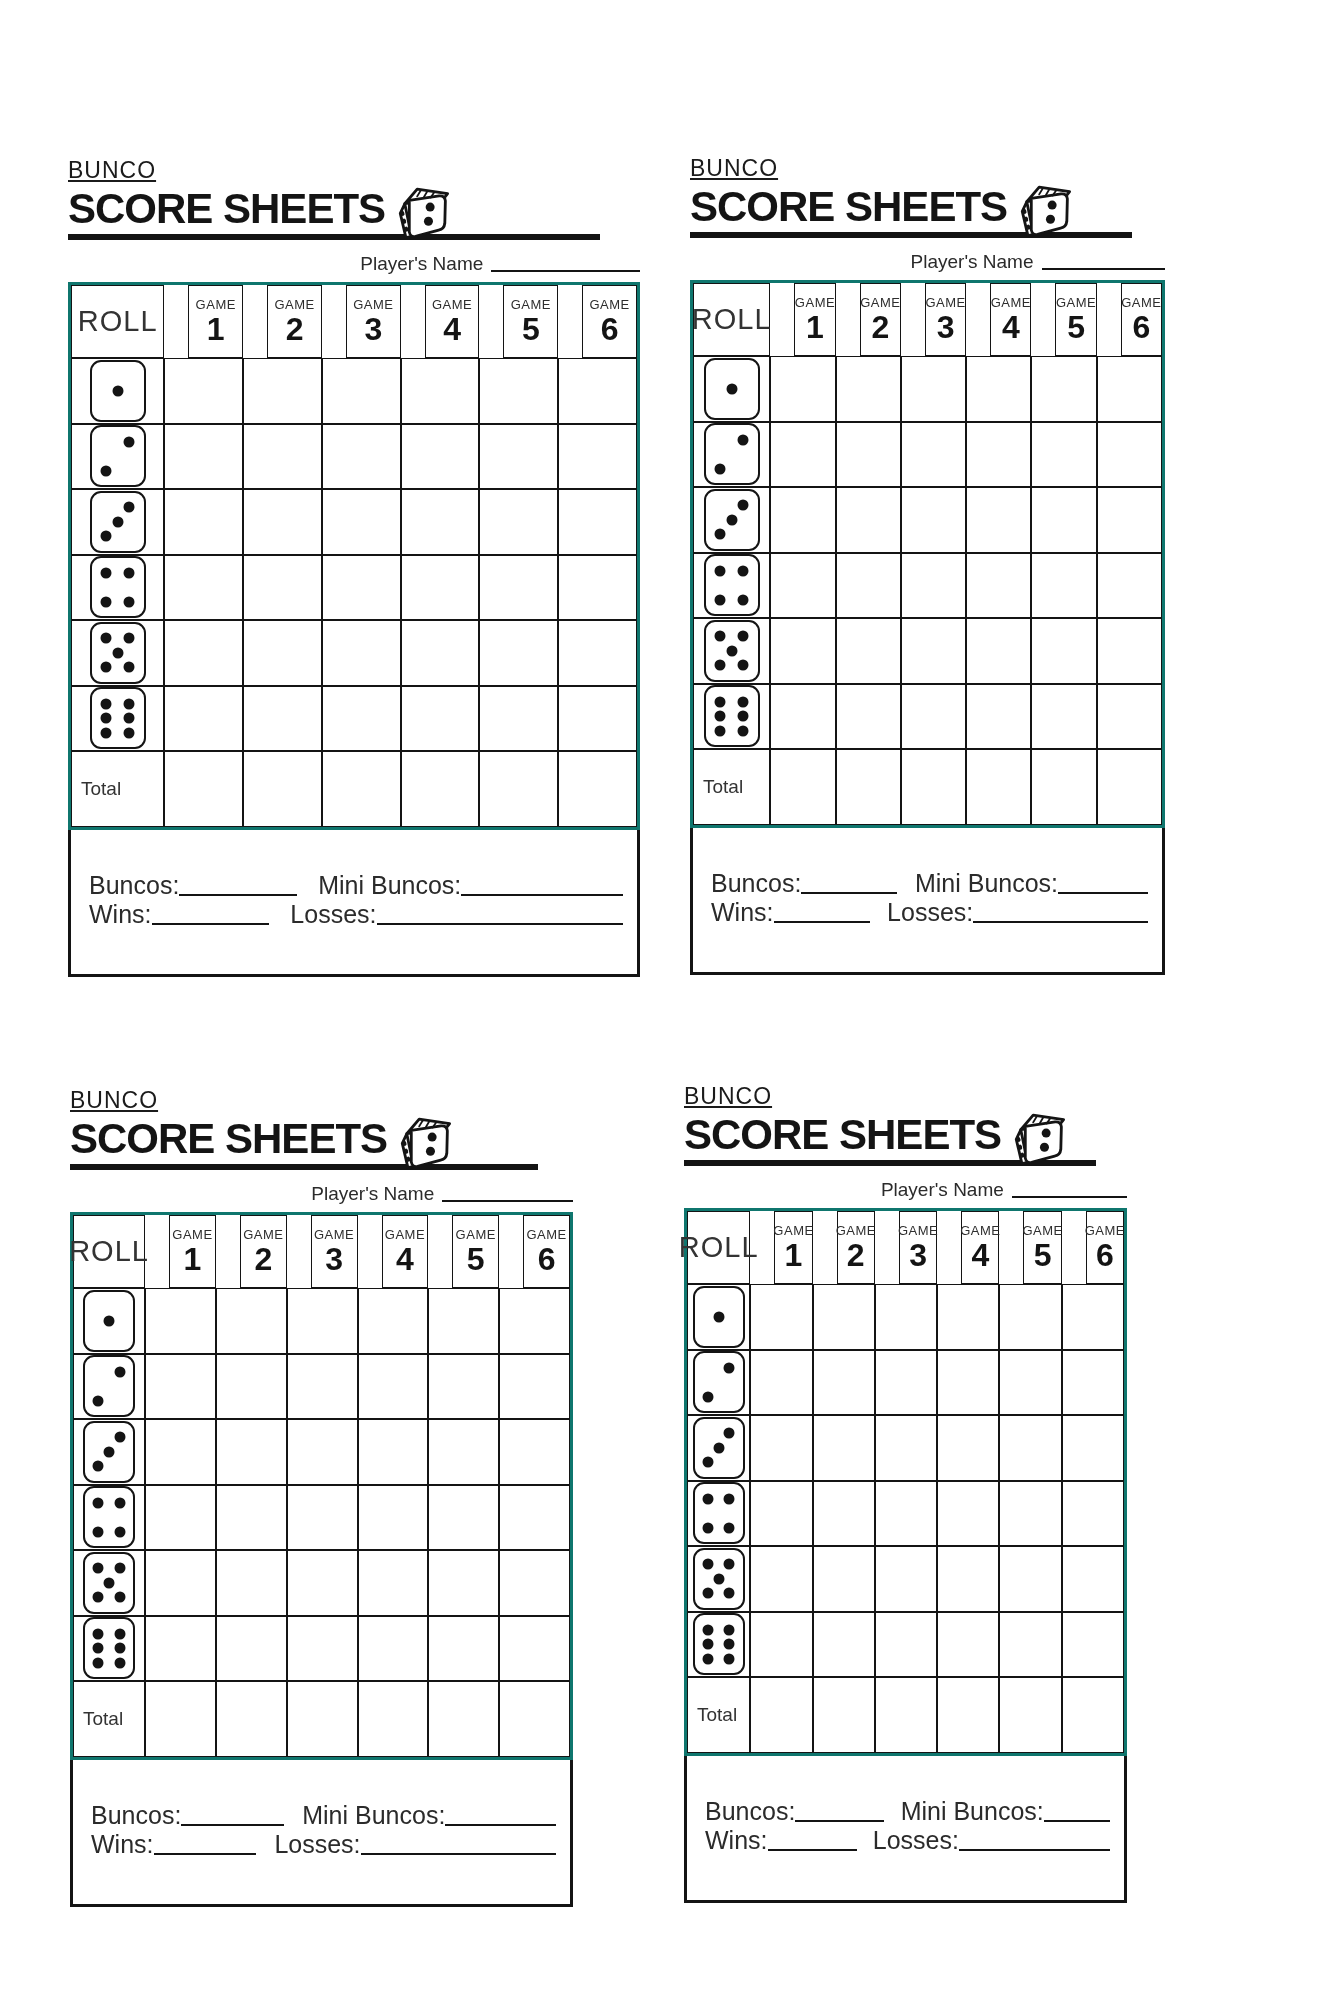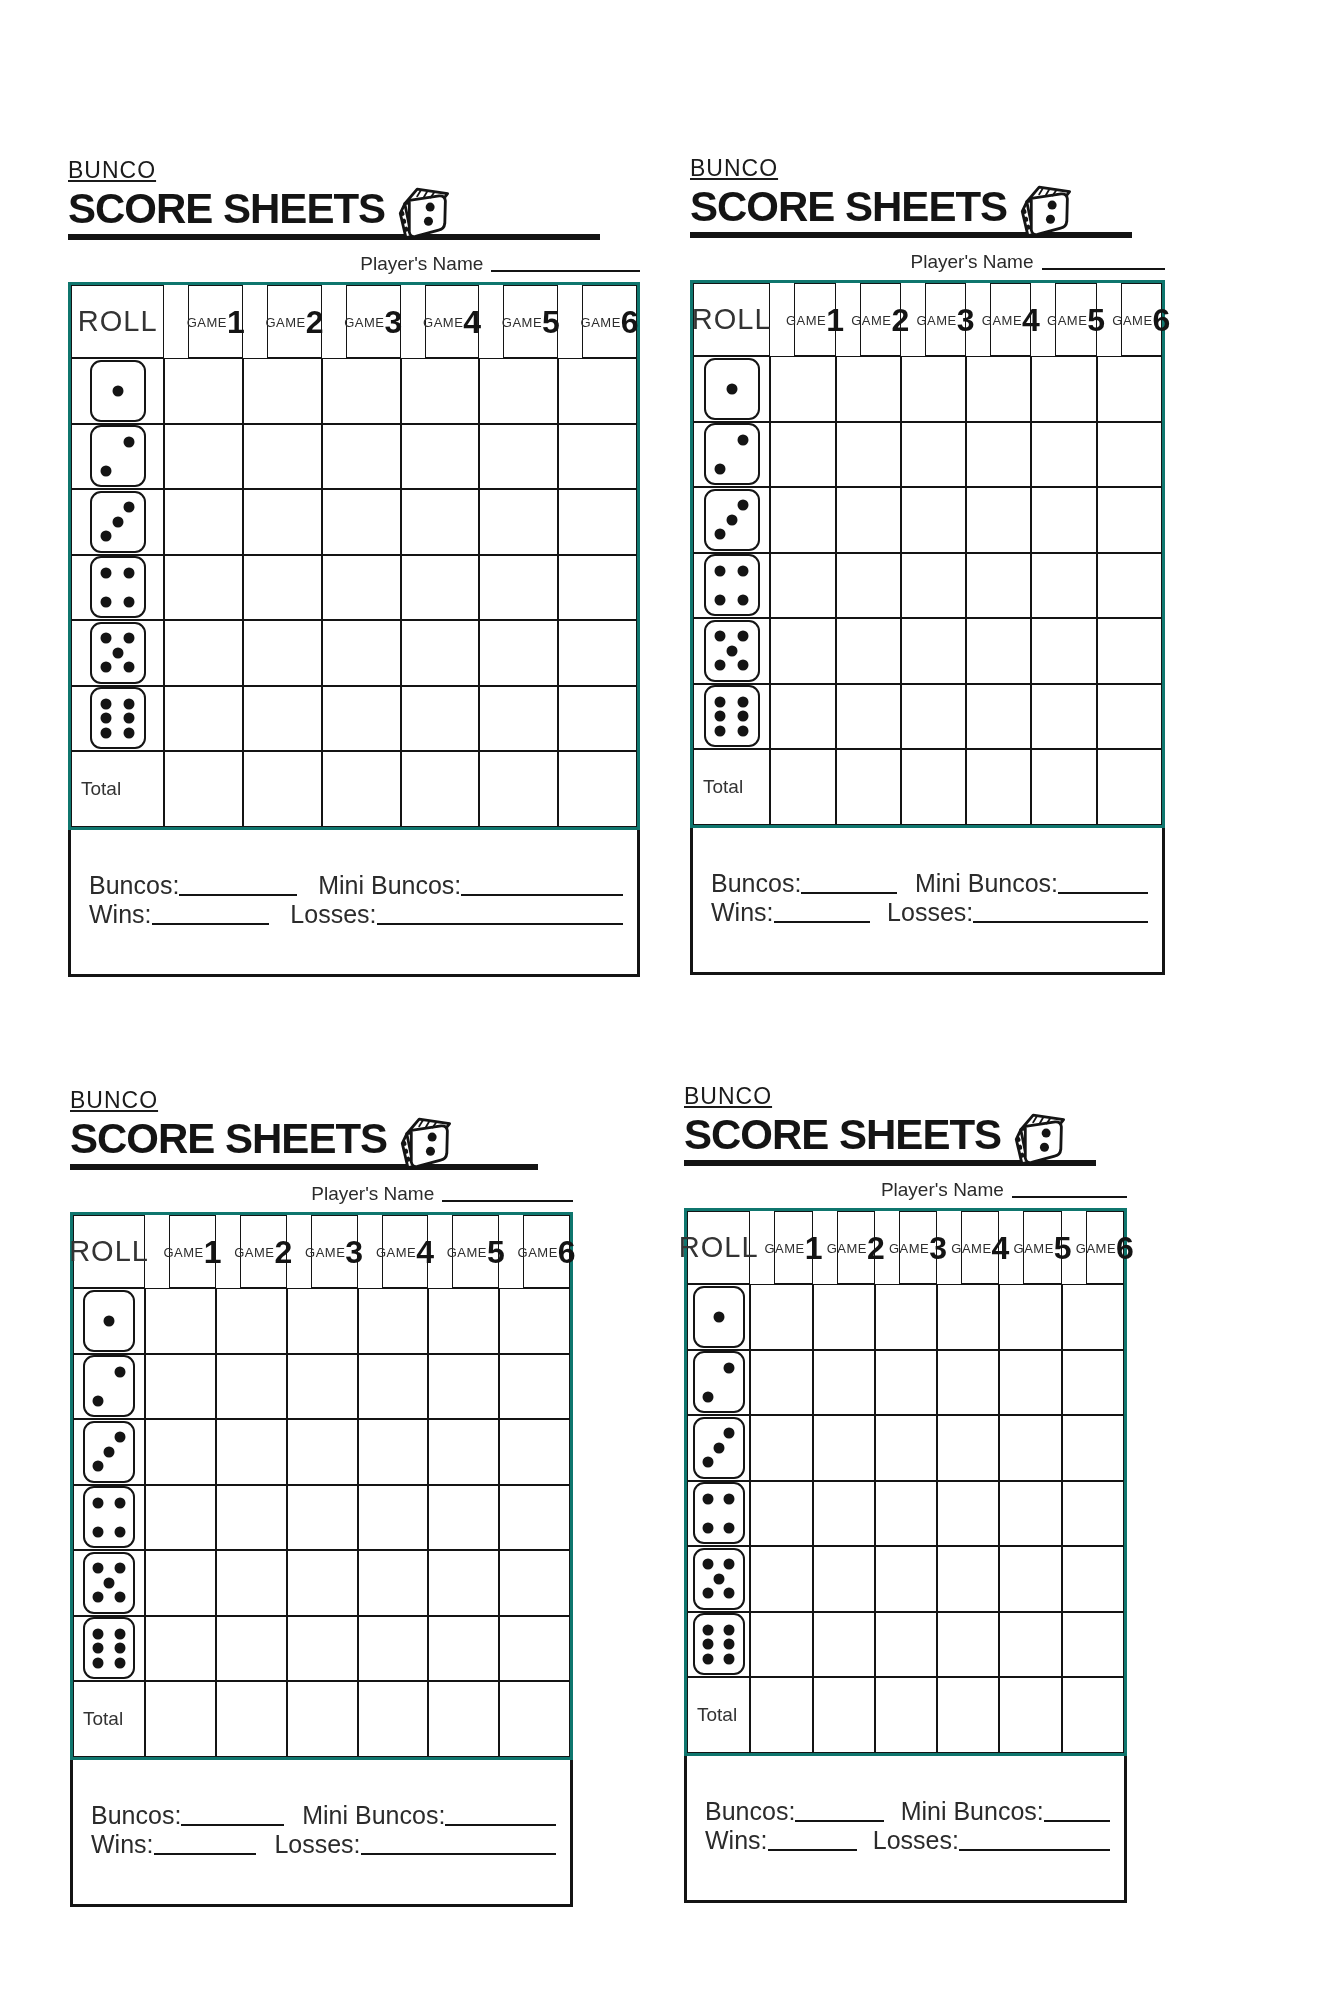--- a/index.html
+++ b/index.html
@@ -31,21 +31,21 @@
   
   .grid{
     flex:none;height:548px;border:3px solid #0f766e;box-sizing:border-box;
     display:grid;grid-template-columns:16.5% repeat(6,1fr);
     grid-template-rows:73px repeat(6,1fr) 76px;background:#fff;
   }
   .sheet-bottom-left .grid,.sheet-bottom-right .grid{grid-template-columns:14.5% repeat(6,1fr);}
   .cell{border:1.1px solid #141414;box-sizing:border-box;min-width:0;min-height:0;}
   .roll-cell{display:flex;align-items:center;justify-content:center;
     font-size:29px;letter-spacing:1px;color:#333;font-weight:400;}
-  .game-cell{display:flex;align-items:center;justify-content:center;padding-top:2px;margin-left:24px;}
+  .game-cell{display:flex;flex-direction:column;align-items:center;justify-content:center;padding-top:2px;margin-left:24px;}
   .game-label{font-size:13px;letter-spacing:0.5px;color:#2e2e2e;}
   .game-num{font-size:32px;font-weight:800;line-height:1.1;color:#141414;}
   .die-cell{display:flex;align-items:center;justify-content:center;}
   .die{width:52px;height:58px;border:2px solid #141414;border-radius:11px;position:relative;background:#fff;flex:none;}
   .sheet-bottom-left .die,.sheet-bottom-right .die{width:48px;height:58px;}
   .pip{position:absolute;width:11px;height:11px;border-radius:50%;background:#141414;transform:translate(-50%,-50%);}
   .pip-tl{left:28%;top:25%;} .pip-tr{left:72%;top:25%;}
   .pip-ml{left:28%;top:50%;} .pip-mr{left:72%;top:50%;}
   .pip-c {left:50%;top:50%;}
   .pip-bl{left:28%;top:75%;} .pip-br{left:72%;top:75%;}

